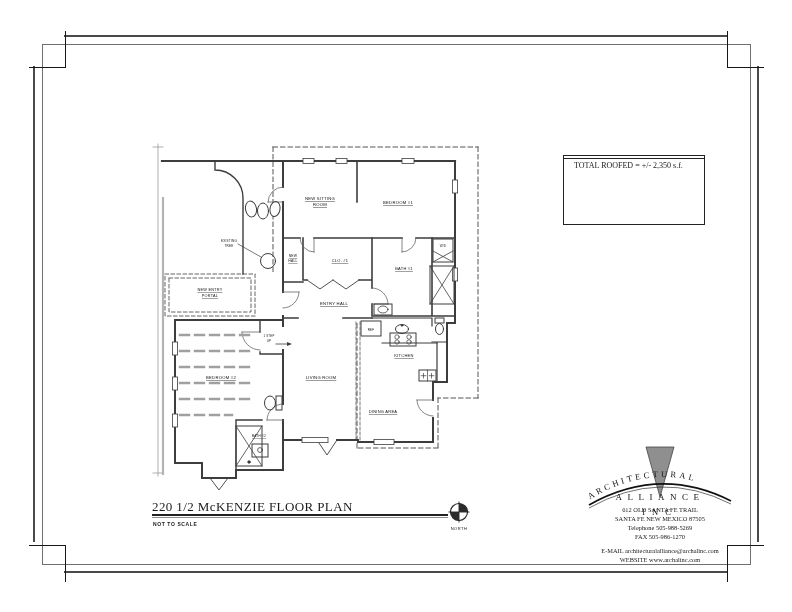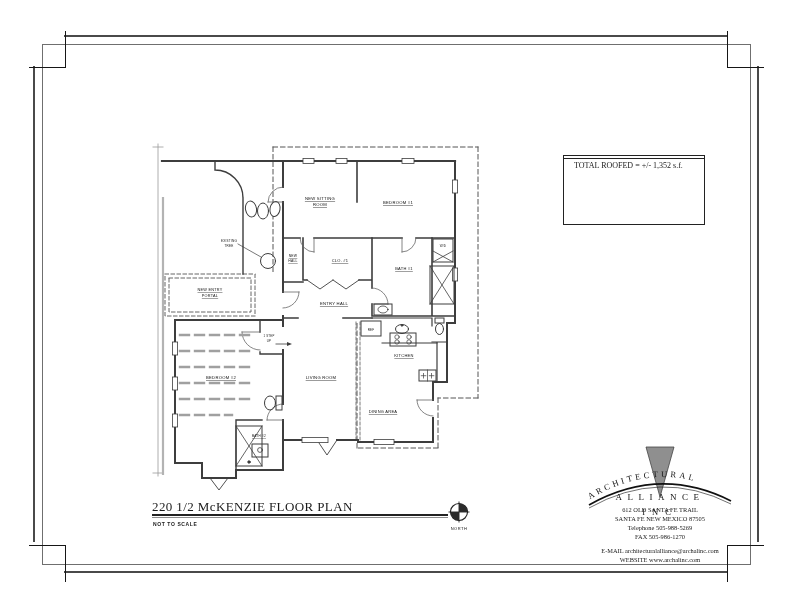--- a/index.html
+++ b/index.html
@@ -184,21 +184,21 @@
         <text x="231" y="200.5" font-size="3">REF</text>
         <text x="243" y="283" font-size="4" text-decoration="underline">DINING AREA</text>
         <text x="129" y="207" font-size="2.8">1 STEP</text>
         <text x="129" y="211.5" font-size="2.8">UP</text>
       </g>
     </g>
   </svg>
 
   <div class="abs sfbox">
     <div class="sf-rule"></div>
-    <div class="sf-total">TOTAL ROOFED = +/- 1,352 s.f.</div>
+    <div class="sf-total">TOTAL ROOFED = +/- 2,350 s.f.</div>
   </div>
 
   <div class="abs plan-title">220 1/2  McKENZIE FLOOR PLAN</div>
   <div class="abs title-line1"></div>
   <div class="abs title-line2"></div>
   <div class="abs scale-note">NOT TO SCALE</div>
 
   <svg class="abs" style="left:442px;top:498px;" width="34" height="36" viewBox="0 0 34 36">
     <g stroke="#222" fill="none">
       <circle cx="17" cy="14" r="8.5" stroke-width="1.1"></circle>

